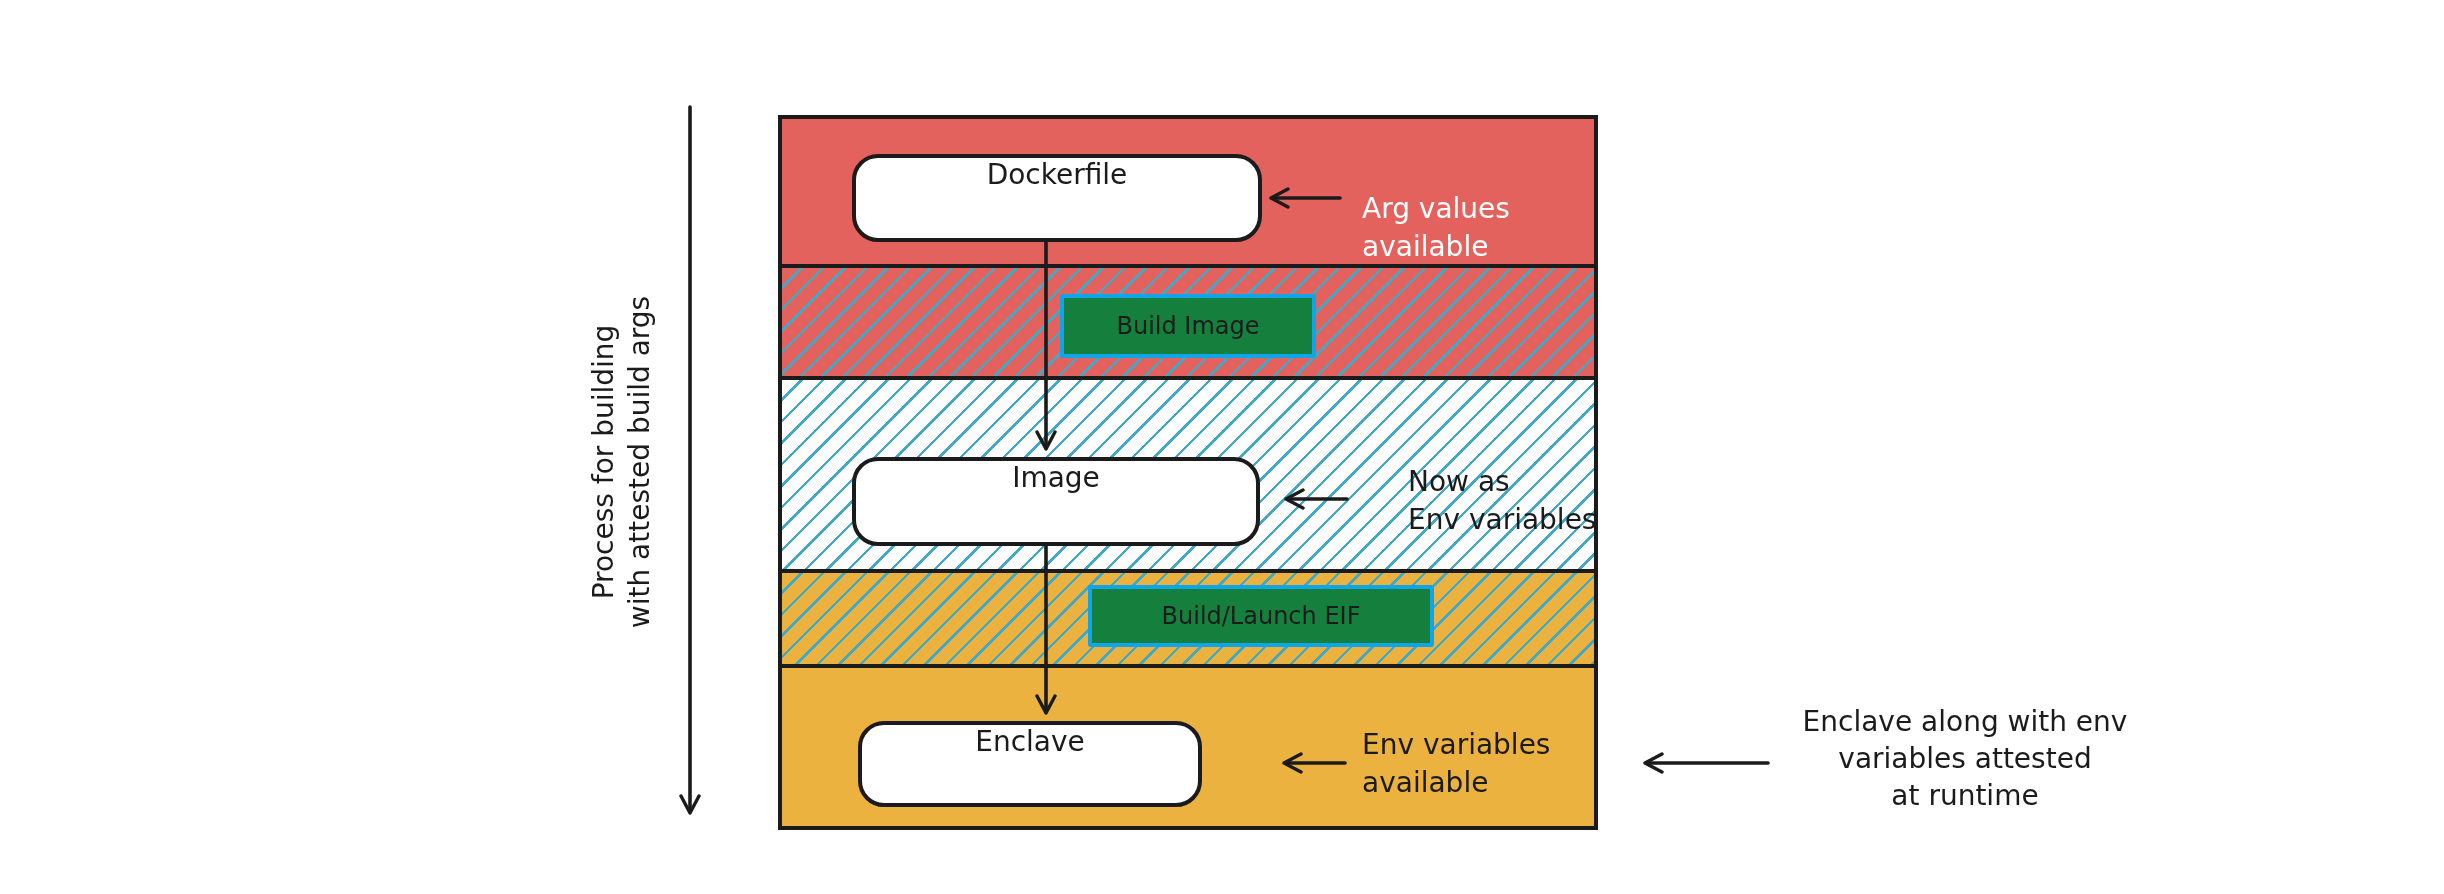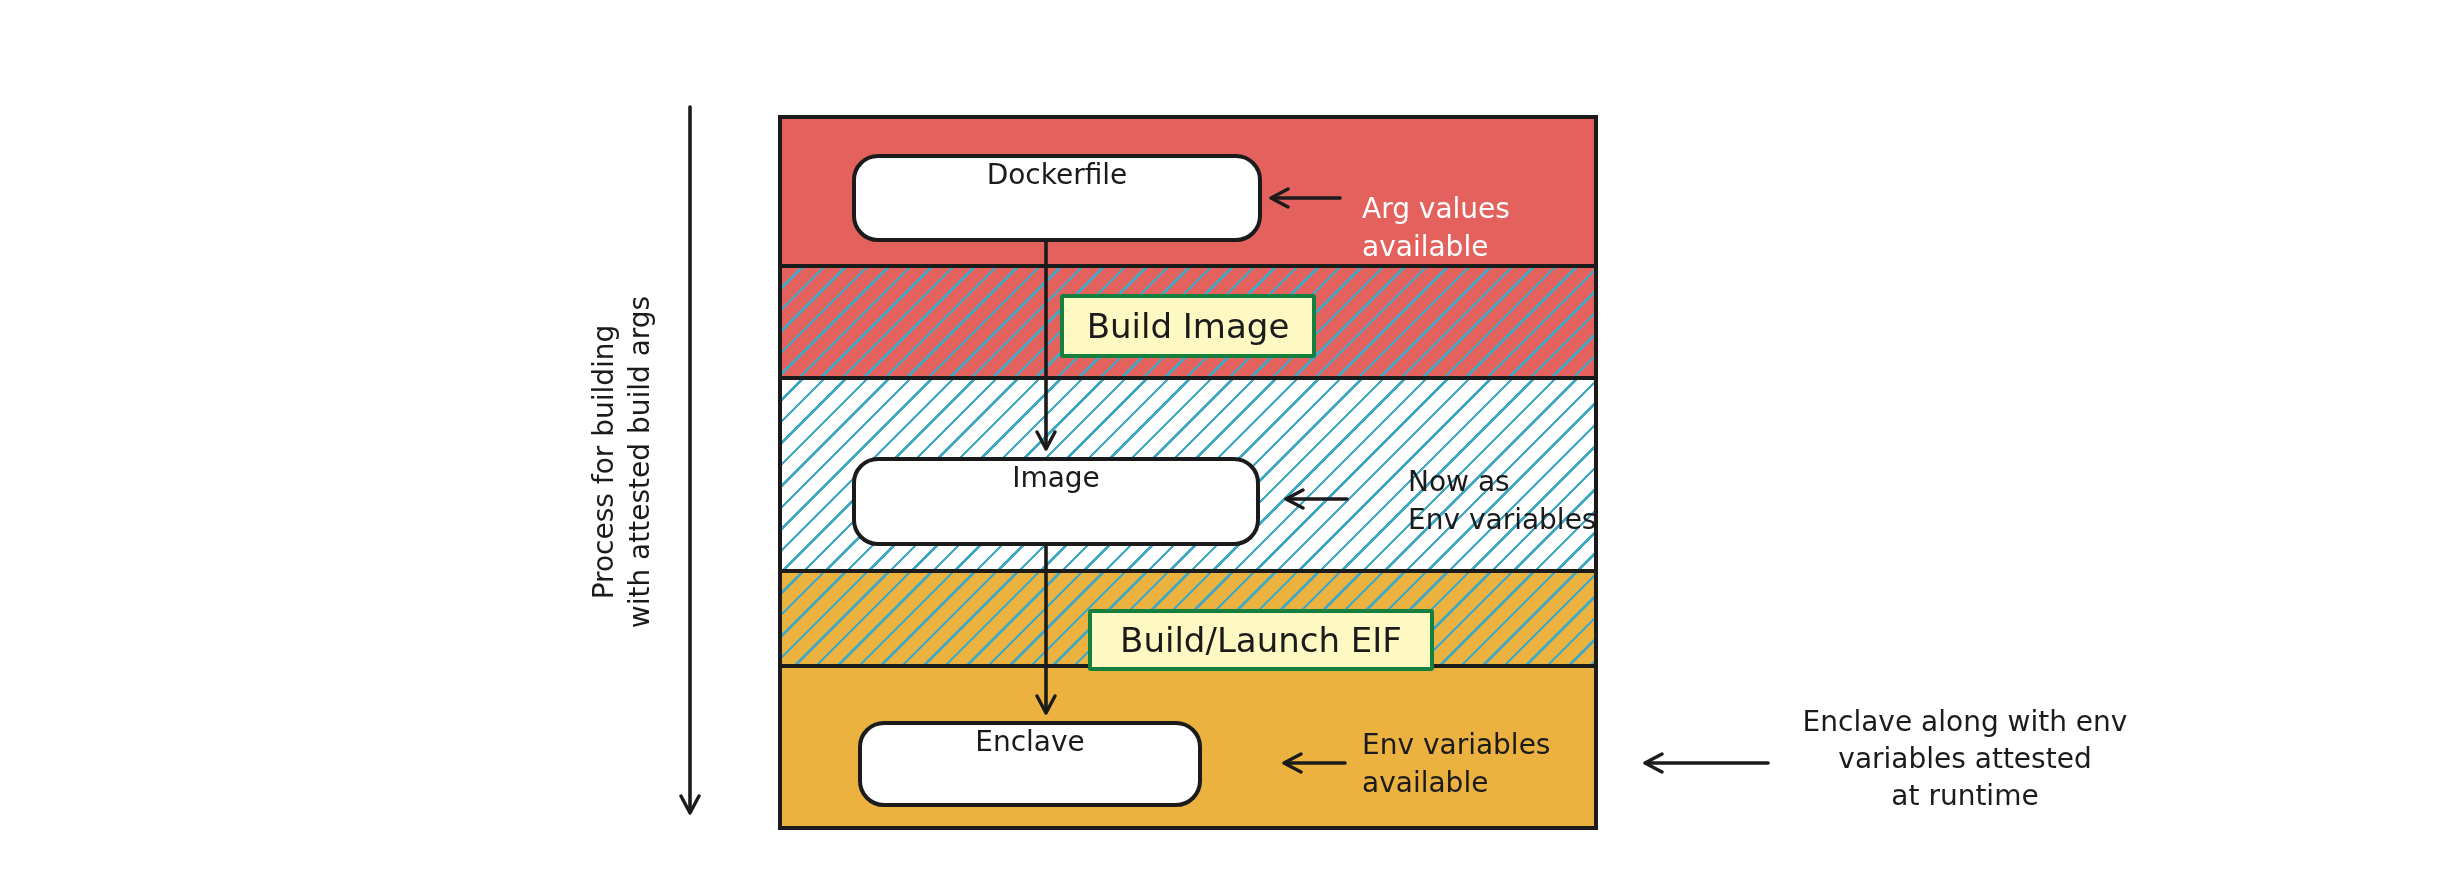--- a/index.html
+++ b/index.html
@@ -42,27 +42,27 @@
     border-radius:26px;box-sizing:border-box;
     display:flex;align-items:flex-start;justify-content:center;
     font-size:28px;
   }
   .node-dockerfile{left:852px;top:154px;width:410px;height:88px;}
   .node-image{left:852px;top:457px;width:408px;height:89px;}
   .node-enclave{left:858px;top:721px;width:344px;height:86px;}
 
   
   .step{
-    position:absolute;background:#fef9c3;border:4px solid #15803d;
+    position:absolute;background:#15803d;border:4px solid #0ea5e9;
     border-radius:3px;box-sizing:border-box;
     display:flex;align-items:center;justify-content:center;
-    font-size:34px;
+    font-size:24px;
   }
   .step-build-image{left:1060px;top:294px;width:256px;height:64px;}
-  .step-build-eif{left:1088px;top:585px;width:346px;height:62px;margin-top:24px;}
+  .step-build-eif{left:1088px;top:585px;width:346px;height:62px;}
 
   
   .note{position:absolute;font-size:28px;line-height:38px;white-space:pre-line;}
   .note-arg{left:1362px;top:162px;color:#ffffff;margin-top:28px;}
   .note-nowas{left:1380px;top:463px;margin-left:28px;}
   .note-env{left:1362px;top:726px;}
   .note-runtime{left:1790px;top:703px;width:350px;text-align:center;line-height:37px;}
 </style>
 </head>
 <body>

